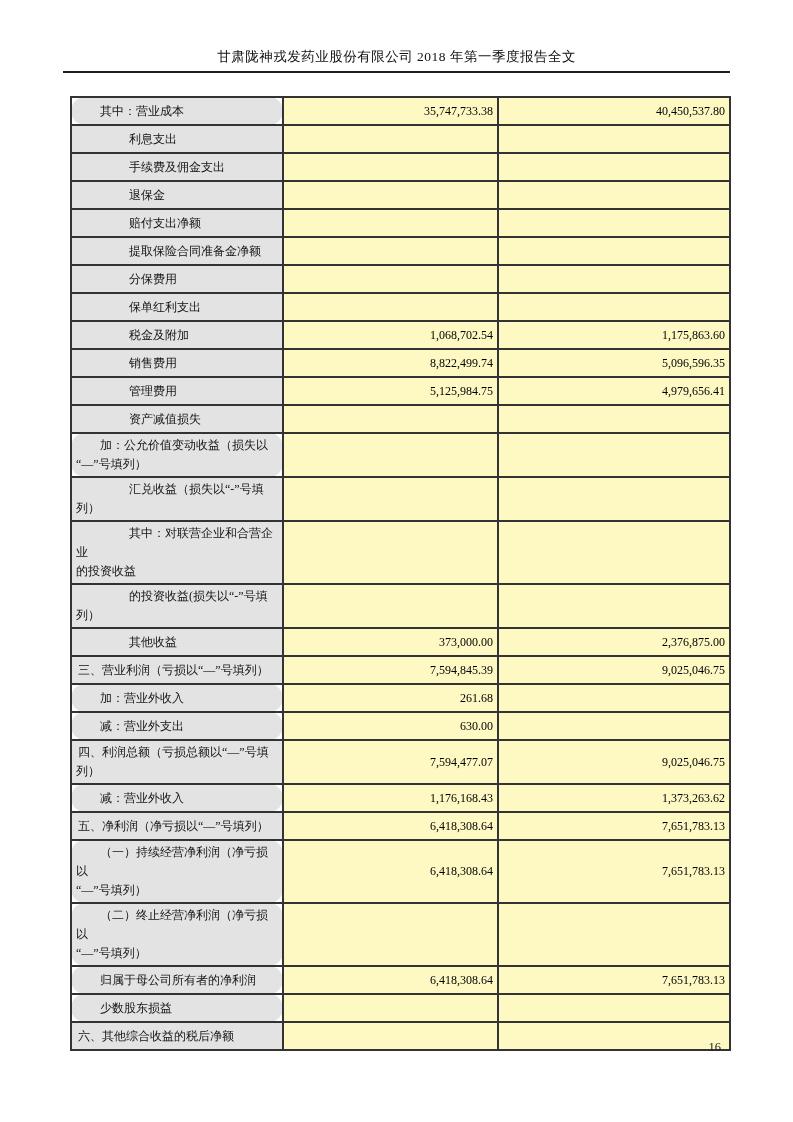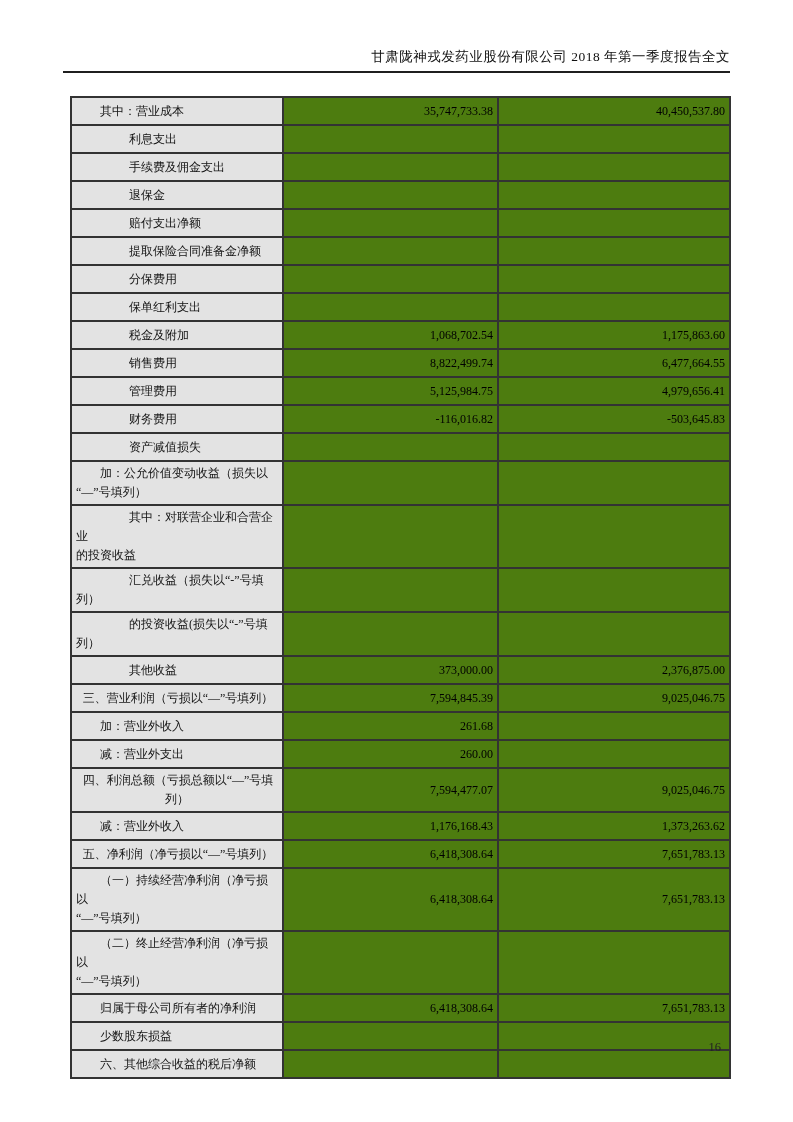--- a/index.html
+++ b/index.html
@@ -14,21 +14,21 @@
     color: #1a1a1a;
     overflow: hidden;
   }
   .header {
     position: absolute;
     top: 48px;
     left: 63px;
     width: 667px;
     border-bottom: 2px solid #1f1f1f;
     padding-bottom: 5px;
-    text-align: right;
+    text-align: center;
   }
   .header-title {
     font-size: 13.5px;
     line-height: 18px;
     letter-spacing: 0.5px;
     color: #111111;
   }
   table.fin-table {
     position: absolute;
     top: 96px;
@@ -45,25 +45,25 @@
     font-size: 12px;
     line-height: 19px;
     overflow: hidden;
   }
   td.lbl {
     background: #e3e3e3;
     text-align: left;
     white-space: pre-line;
     color: #141414;
   }
-  td.ind0 { text-indent: 2px; text-align: center; }
-  td.ind1 { text-indent: 24px; }
+  td.ind0 { text-indent: 2px; }
+  td.ind1 { text-indent: 24px; border-radius: 14px; }
   td.ind2 { text-indent: 53px; margin-top: 33px; }
   td.num {
-    background: #4d7c0f;
+    background: #fef9c3;
     text-align: right;
     font-size: 12.5px;
     padding-right: 3px;
     color: #000000;
   }
   .page-number {
     position: absolute;
     top: 1040px;
     right: 72px;
     font-size: 12.5px;
@@ -128,51 +128,46 @@
           <td class="num"></td>
         </tr>
         <tr>
           <td class="lbl ind2">税金及附加</td>
           <td class="num">1,068,702.54</td>
           <td class="num">1,175,863.60</td>
         </tr>
         <tr>
           <td class="lbl ind2">销售费用</td>
           <td class="num">8,822,499.74</td>
-          <td class="num">6,477,664.55</td>
+          <td class="num">5,096,596.35</td>
         </tr>
         <tr>
           <td class="lbl ind2">管理费用</td>
           <td class="num">5,125,984.75</td>
           <td class="num">4,979,656.41</td>
         </tr>
         <tr>
-          <td class="lbl ind2">财务费用</td>
-          <td class="num">-116,016.82</td>
-          <td class="num">-503,645.83</td>
-        </tr>
-        <tr>
           <td class="lbl ind2">资产减值损失</td>
           <td class="num"></td>
           <td class="num"></td>
         </tr>
         <tr>
           <td class="lbl ind1">加：公允价值变动收益（损失以
 “—”号填列）</td>
           <td class="num"></td>
           <td class="num"></td>
         </tr>
         <tr>
+          <td class="lbl ind2">汇兑收益（损失以“-”号填列）</td>
+          <td class="num"></td>
+          <td class="num"></td>
+        </tr>
+        <tr>
           <td class="lbl ind2">其中：对联营企业和合营企业
 的投资收益</td>
-          <td class="num"></td>
-          <td class="num"></td>
-        </tr>
-        <tr>
-          <td class="lbl ind2">汇兑收益（损失以“-”号填列）</td>
           <td class="num"></td>
           <td class="num"></td>
         </tr>
         <tr>
           <td class="lbl ind2">的投资收益(损失以“-”号填
 列）</td>
           <td class="num"></td>
           <td class="num"></td>
         </tr>
         <tr>
@@ -185,21 +180,21 @@
           <td class="num">7,594,845.39</td>
           <td class="num">9,025,046.75</td>
         </tr>
         <tr>
           <td class="lbl ind1">加：营业外收入</td>
           <td class="num">261.68</td>
           <td class="num"></td>
         </tr>
         <tr>
           <td class="lbl ind1">减：营业外支出</td>
-          <td class="num">260.00</td>
+          <td class="num">630.00</td>
           <td class="num"></td>
         </tr>
         <tr>
           <td class="lbl ind0">四、利润总额（亏损总额以“—”号填列）</td>
           <td class="num">7,594,477.07</td>
           <td class="num">9,025,046.75</td>
         </tr>
         <tr>
           <td class="lbl ind1">减：营业外收入</td>
           <td class="num">1,176,168.43</td>

